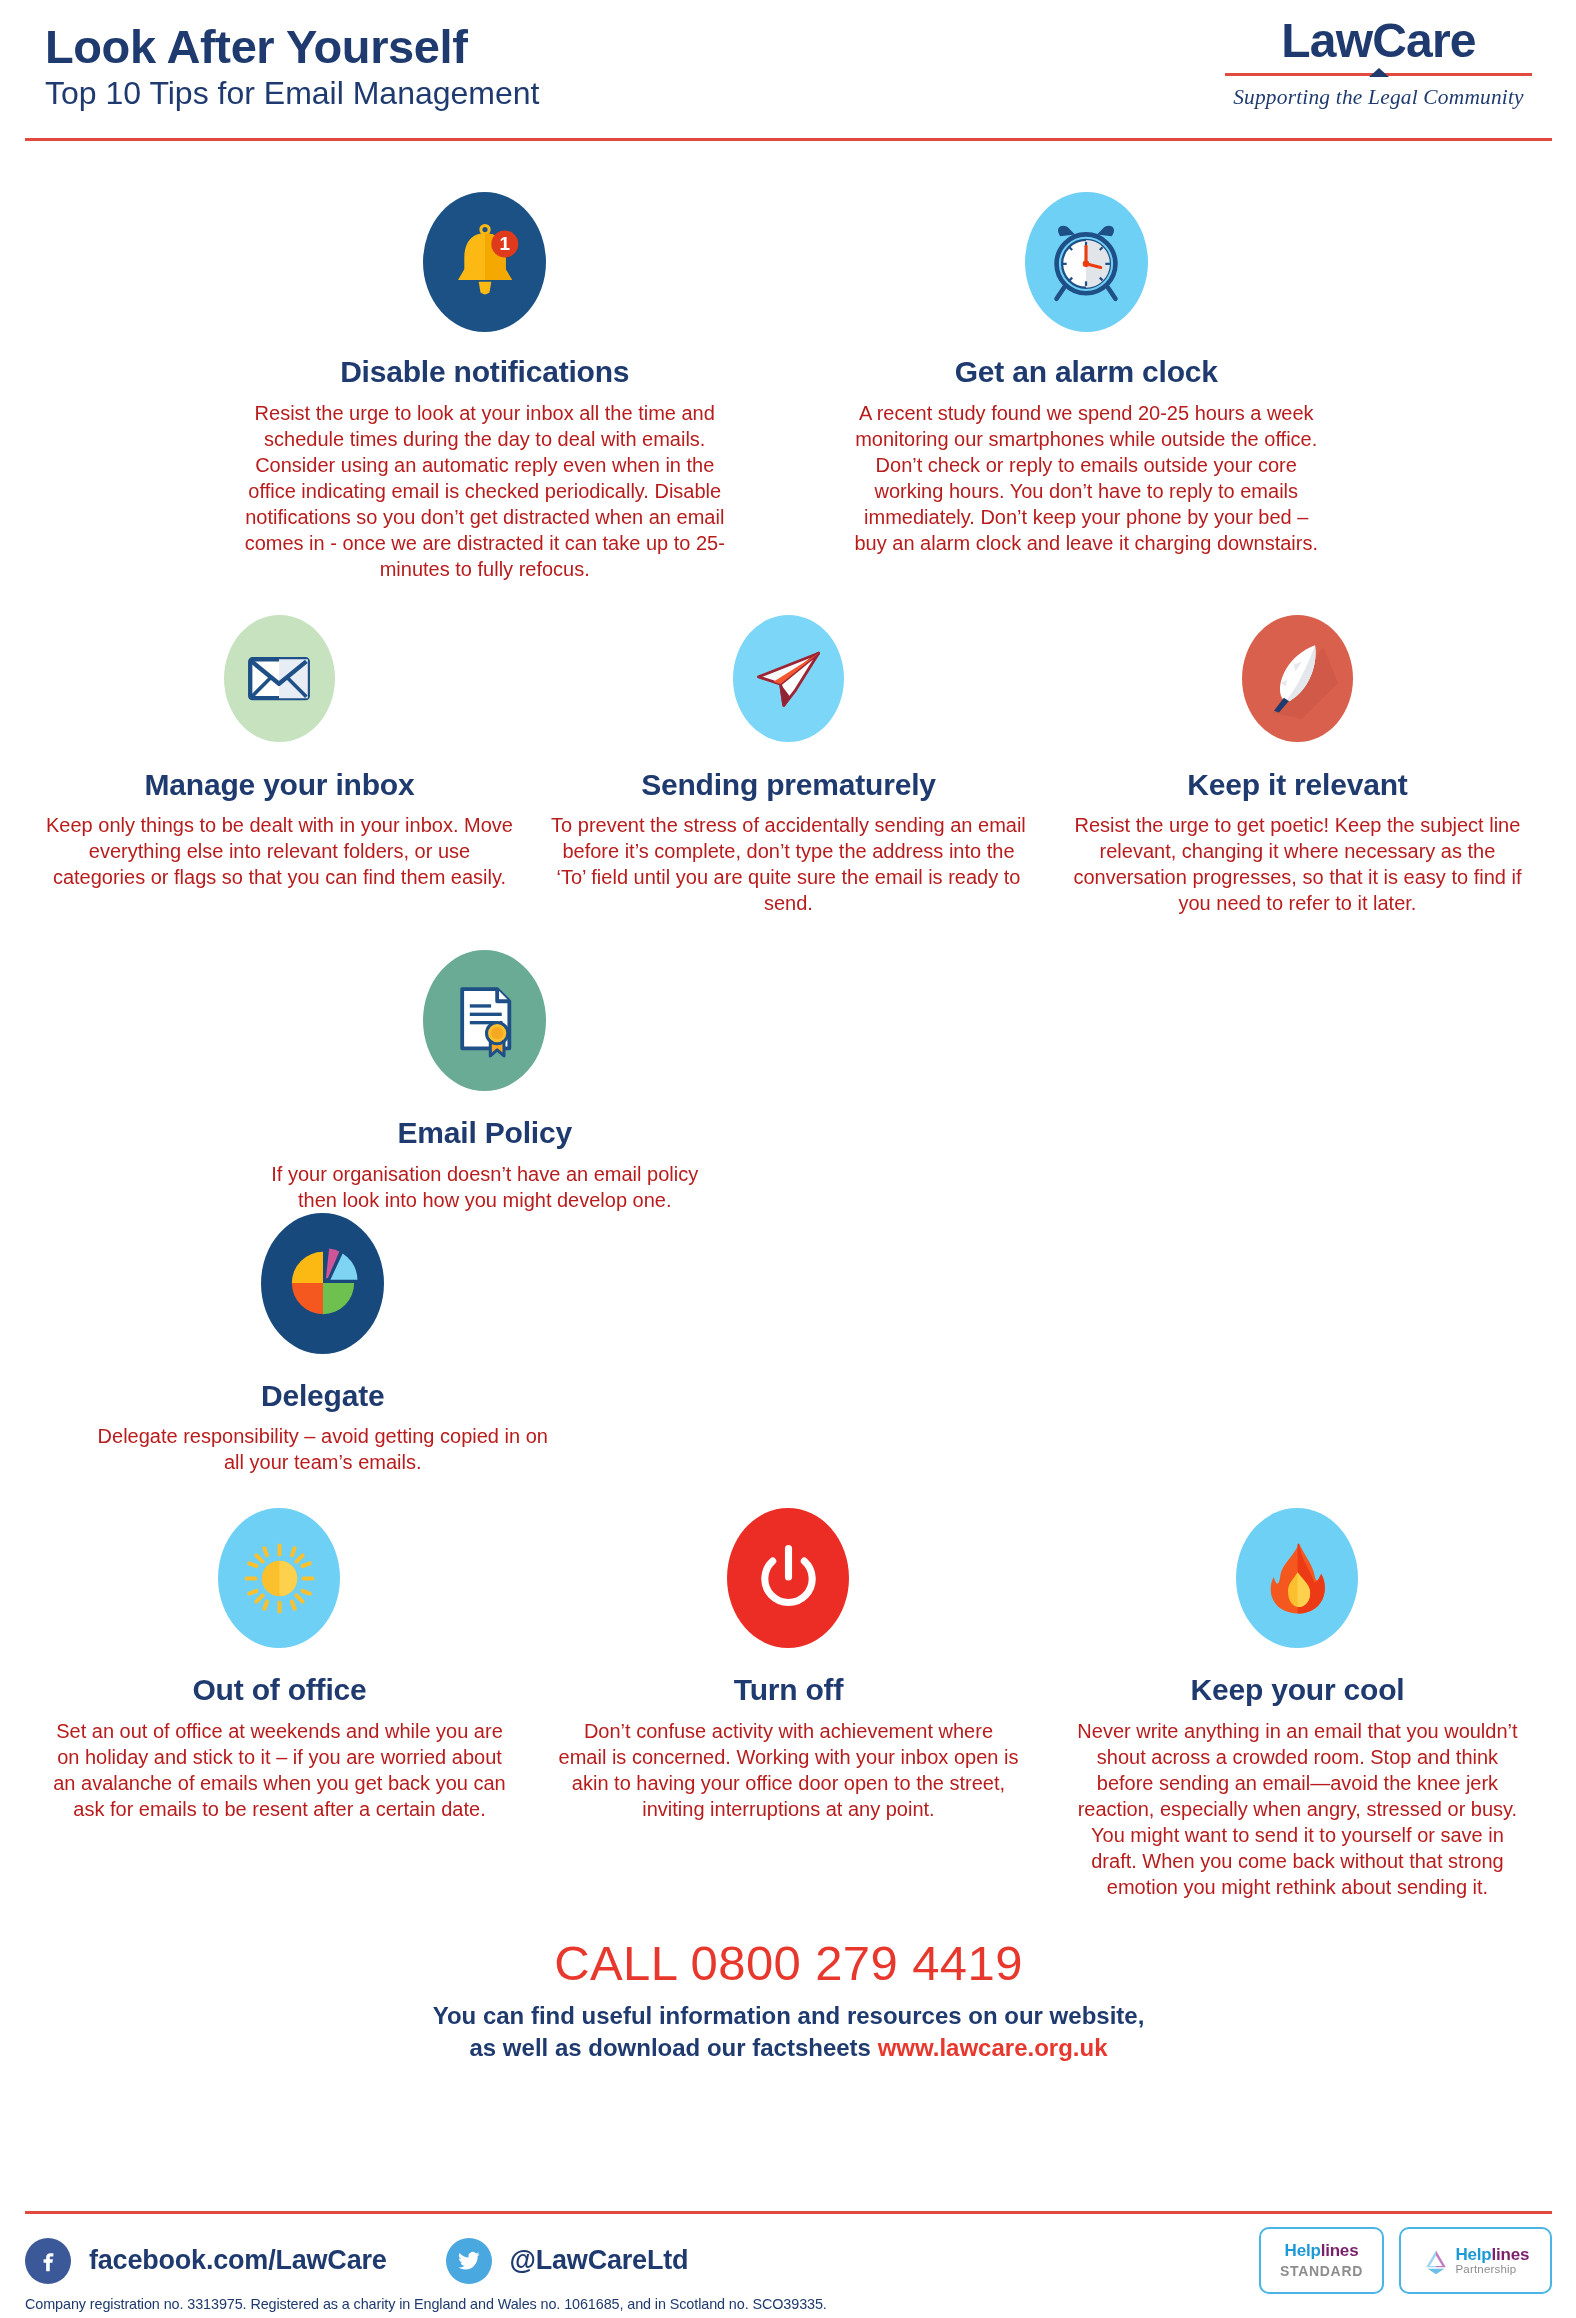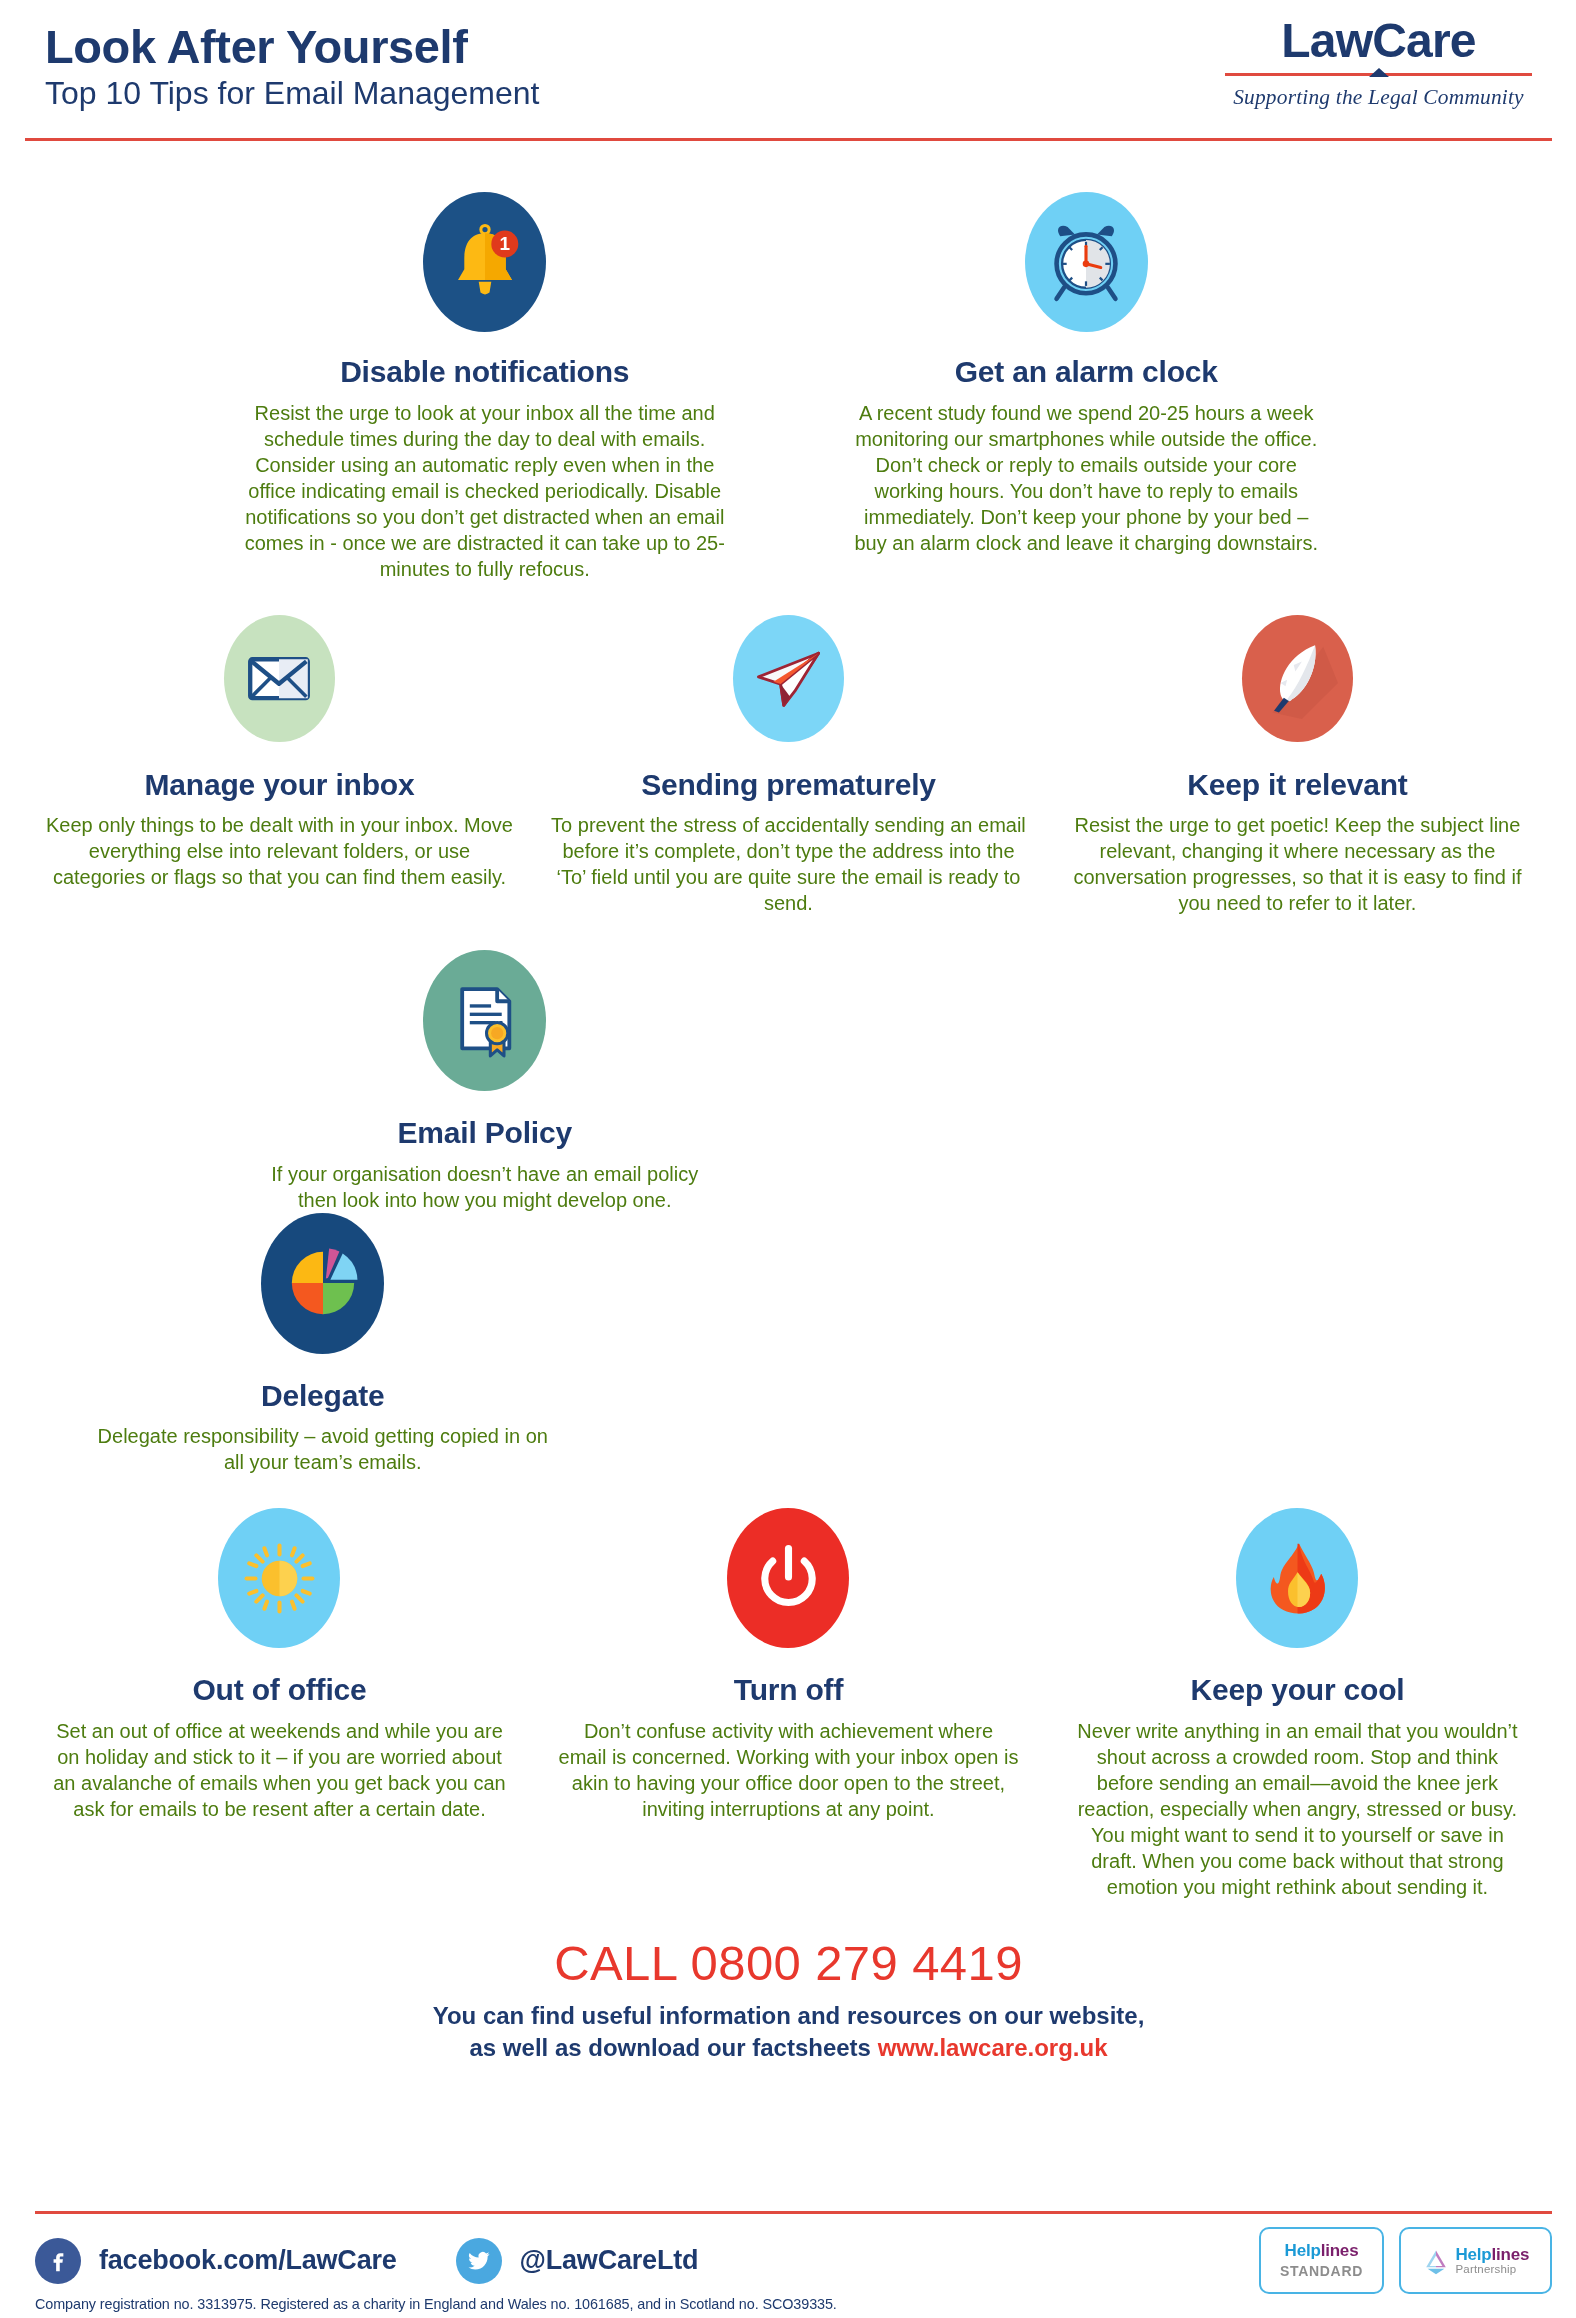--- a/index.html
+++ b/index.html
@@ -69,21 +69,21 @@
     font-size: 30px;
     font-weight: bold;
     color: #1e3a6e;
     text-align: center;
     line-height: 1.1;
     letter-spacing: -0.2px;
   }
   .tip-body {
     font-size: 20px;
     line-height: 1.30;
-    color: #4d7c0f;
+    color: #b91c1c;
     text-align: center;
   }
 
   
   .row1 { margin-top: 51px; }
   .row1 .cell { width: 50%; }
   .row1 .c1 { padding-left: 156px; }
   .row1 .c2 { padding-right: 168px; }
   .row1 .icon-circle { width: 123px; height: 140px; }
   .row1 .tip-title { margin-top: 23px; text-align: center; }
@@ -125,21 +125,21 @@
   .call-sub {
     margin-top: 11.5px;
     font-size: 24px;
     font-weight: bold;
     color: #1e3a6e;
     line-height: 1.33;
   }
   .call-url { color: #e8382d; font-weight: bold; }
 
   
-  .footer { position: absolute; left: 10px; right: 0; bottom: 0; height: 131px; }
+  .footer { position: absolute; left: 0; right: 0; bottom: 0; height: 131px; }
   .rule-bottom { top: 23px; }
   .footer-row { position: absolute; left: 25px; right: 25px; top: 39px; display: flex; align-items: center; }
   .social { display: flex; align-items: center; }
   .social + .social { margin-left: 59px; }
   .social-badge { width: 46px; height: 46px; border-radius: 50%; display: flex; align-items: center; justify-content: center; flex: none; }
   .fb { background: #3b5998; }
   .tw { background: #4aa8e0; }
   .social-label { margin-left: 18px; font-size: 27px; font-weight: bold; color: #1e3a6e; letter-spacing: -0.2px; }
 
   .badges { margin-left: auto; display: flex; align-items: center; gap: 15px; }

